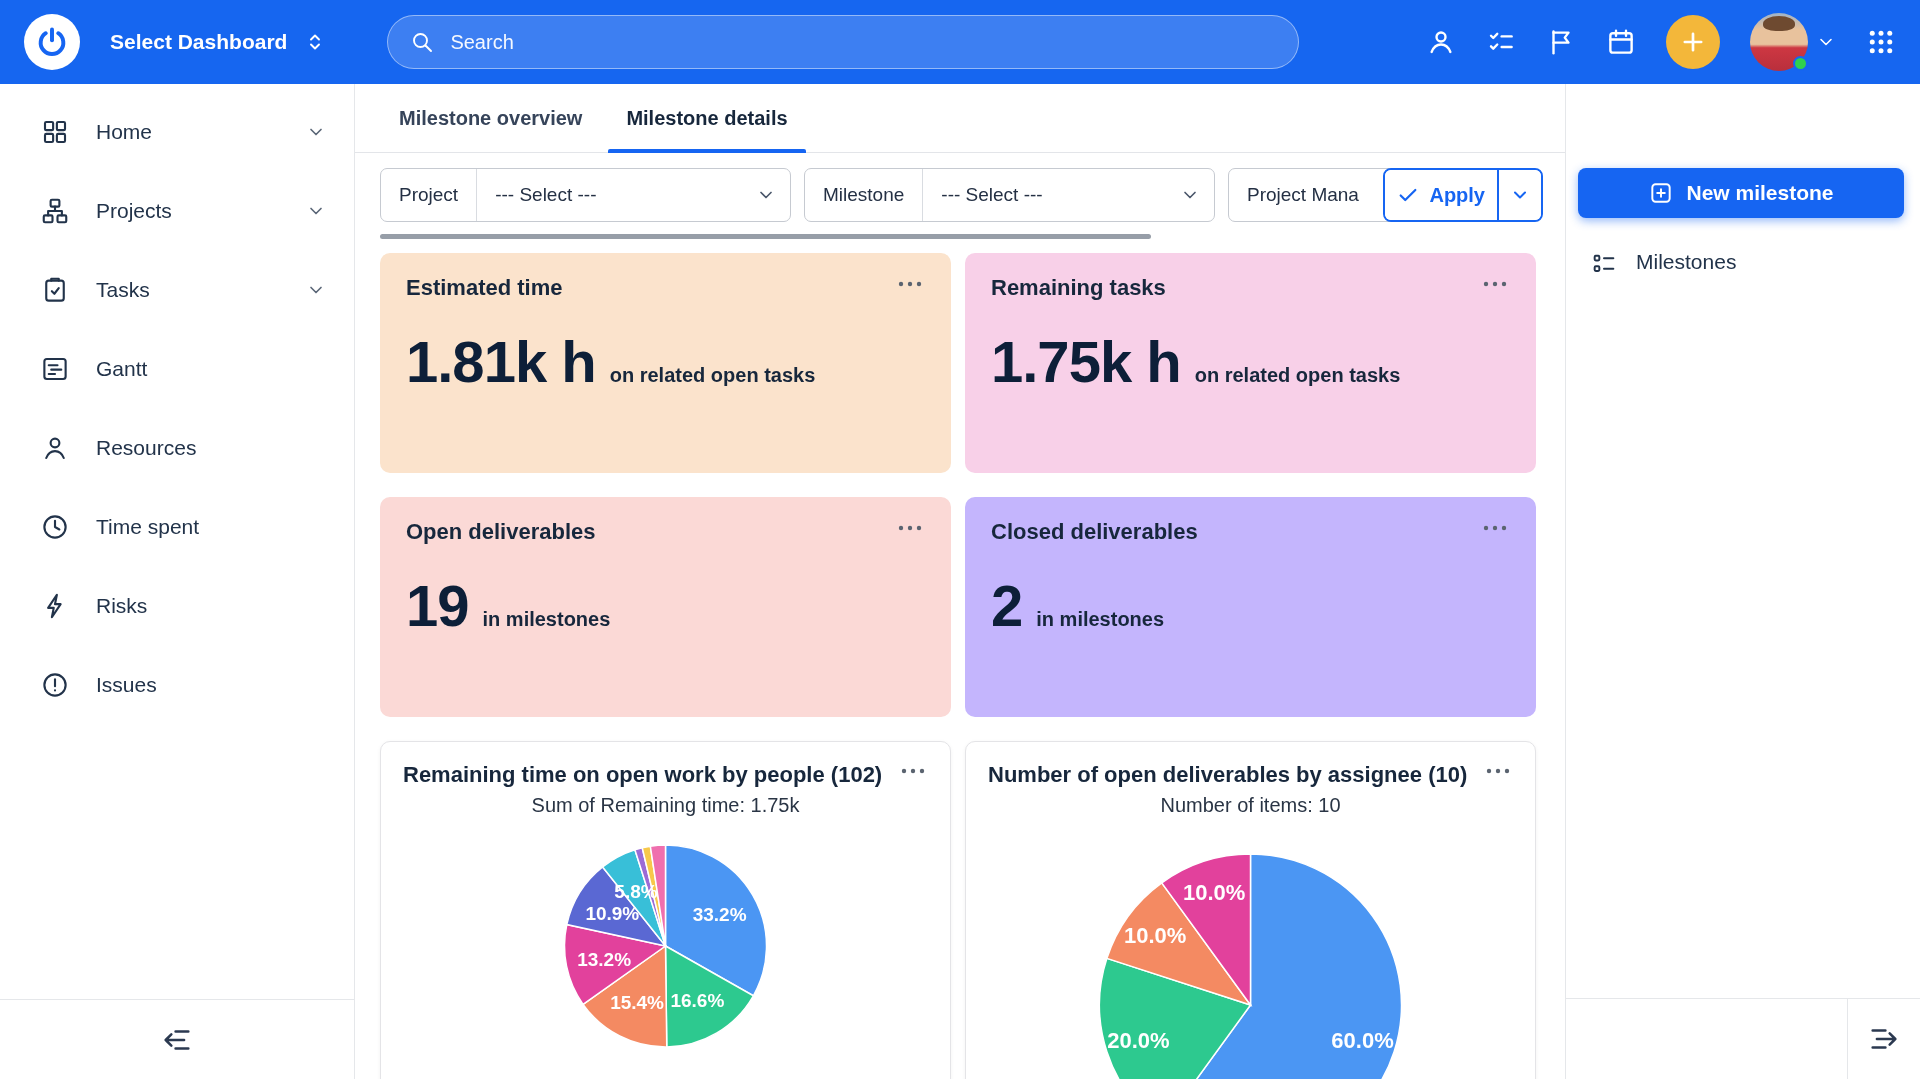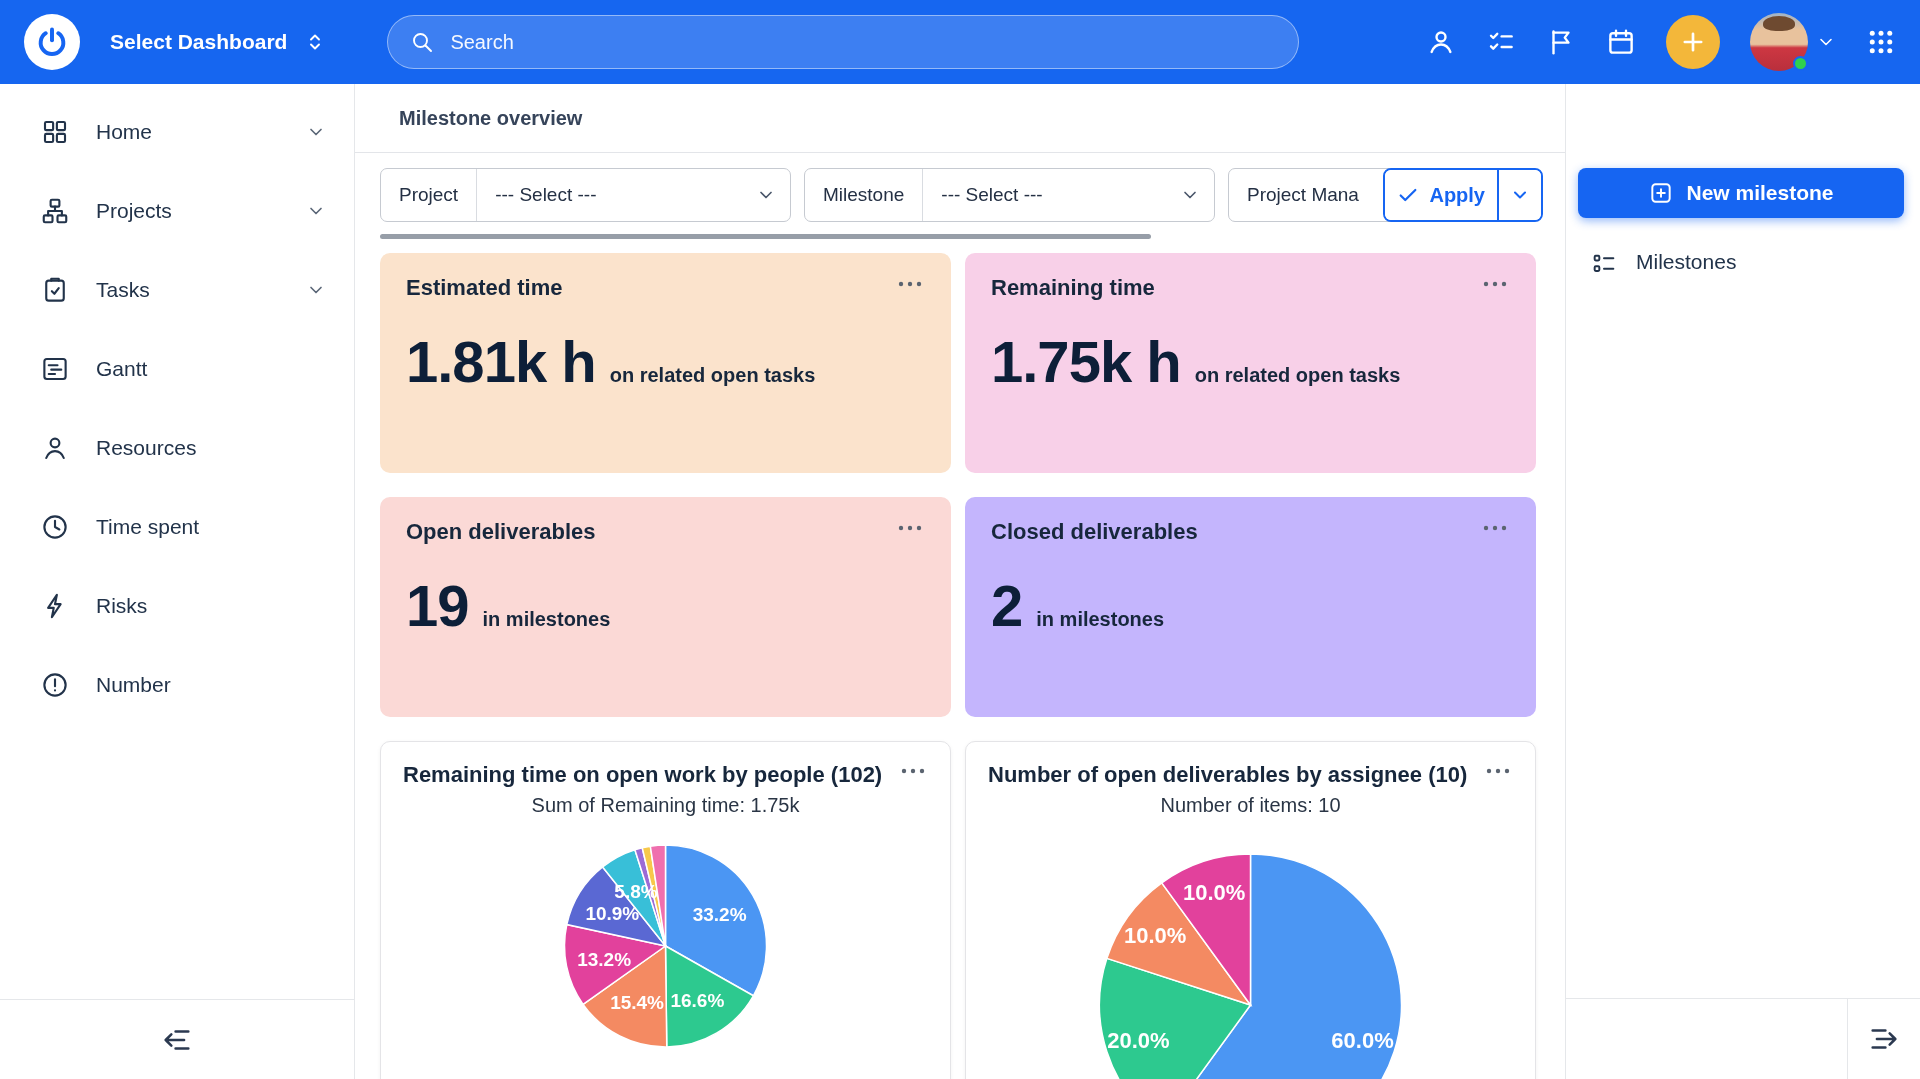--- a/index.html
+++ b/index.html
@@ -218,34 +218,37 @@
           <path d="M13.5 3L6.5 13.5H11L9.5 21l7-10.5H12L13.5 3z"></path>
         </svg>
         <span class="nav-label">Risks</span>
       </div>
       <div class="nav-item">
         <svg class="sb-icn" viewBox="0 0 24 24">
           <circle cx="12" cy="12" r="8.5"></circle>
             <path d="M12 7.5V13"></path>
             <path d="M12 16.3v.1"></path>
         </svg>
-        <span class="nav-label">Number</span>
+        <span class="nav-label">Issues</span>
       </div>
     </nav>
     <div class="sidebar-foot">
       <svg class="foot-icn" viewBox="0 0 24 24">
         <path d="M20 6h-9M20 18h-9M17 12H4M8 8l-4 4 4 4"></path>
       </svg>
     </div>
   </aside>
 
   <main class="main">
     <div class="tabbar">
       <div class="tab">
         <span>Milestone overview</span>
+      </div>
+      <div class="tab active">
+        <span>Milestone details</span>
       </div>
     </div>
 
     <div class="content">
 
       <div class="filter-row">
         <div class="filter-group">
           <span class="fg-label">Project</span>
           <div class="fg-select">
             <span>--- Select ---</span>
@@ -295,21 +298,21 @@
                 </svg>
             </button>
           </div>
           <div class="kpi-body">
             <span class="kpi-value">1.81k h</span>
             <span class="kpi-caption">on related open tasks</span>
           </div>
         </div>
         <div class="kpi-card" style="background: rgb(248, 208, 232);">
           <div class="kpi-head">
-            <span class="kpi-title">Remaining time</span>
+            <span class="kpi-title">Remaining tasks</span>
             <button class="dots-btn">
               <svg class="dots-icn" viewBox="0 0 26 10">
                   <circle cx="4" cy="5" r="2.2"></circle>
                   <circle cx="13" cy="5" r="2.2"></circle>
                   <circle cx="22" cy="5" r="2.2"></circle>
                 </svg>
             </button>
           </div>
           <div class="kpi-body">
             <span class="kpi-value">1.75k h</span>

